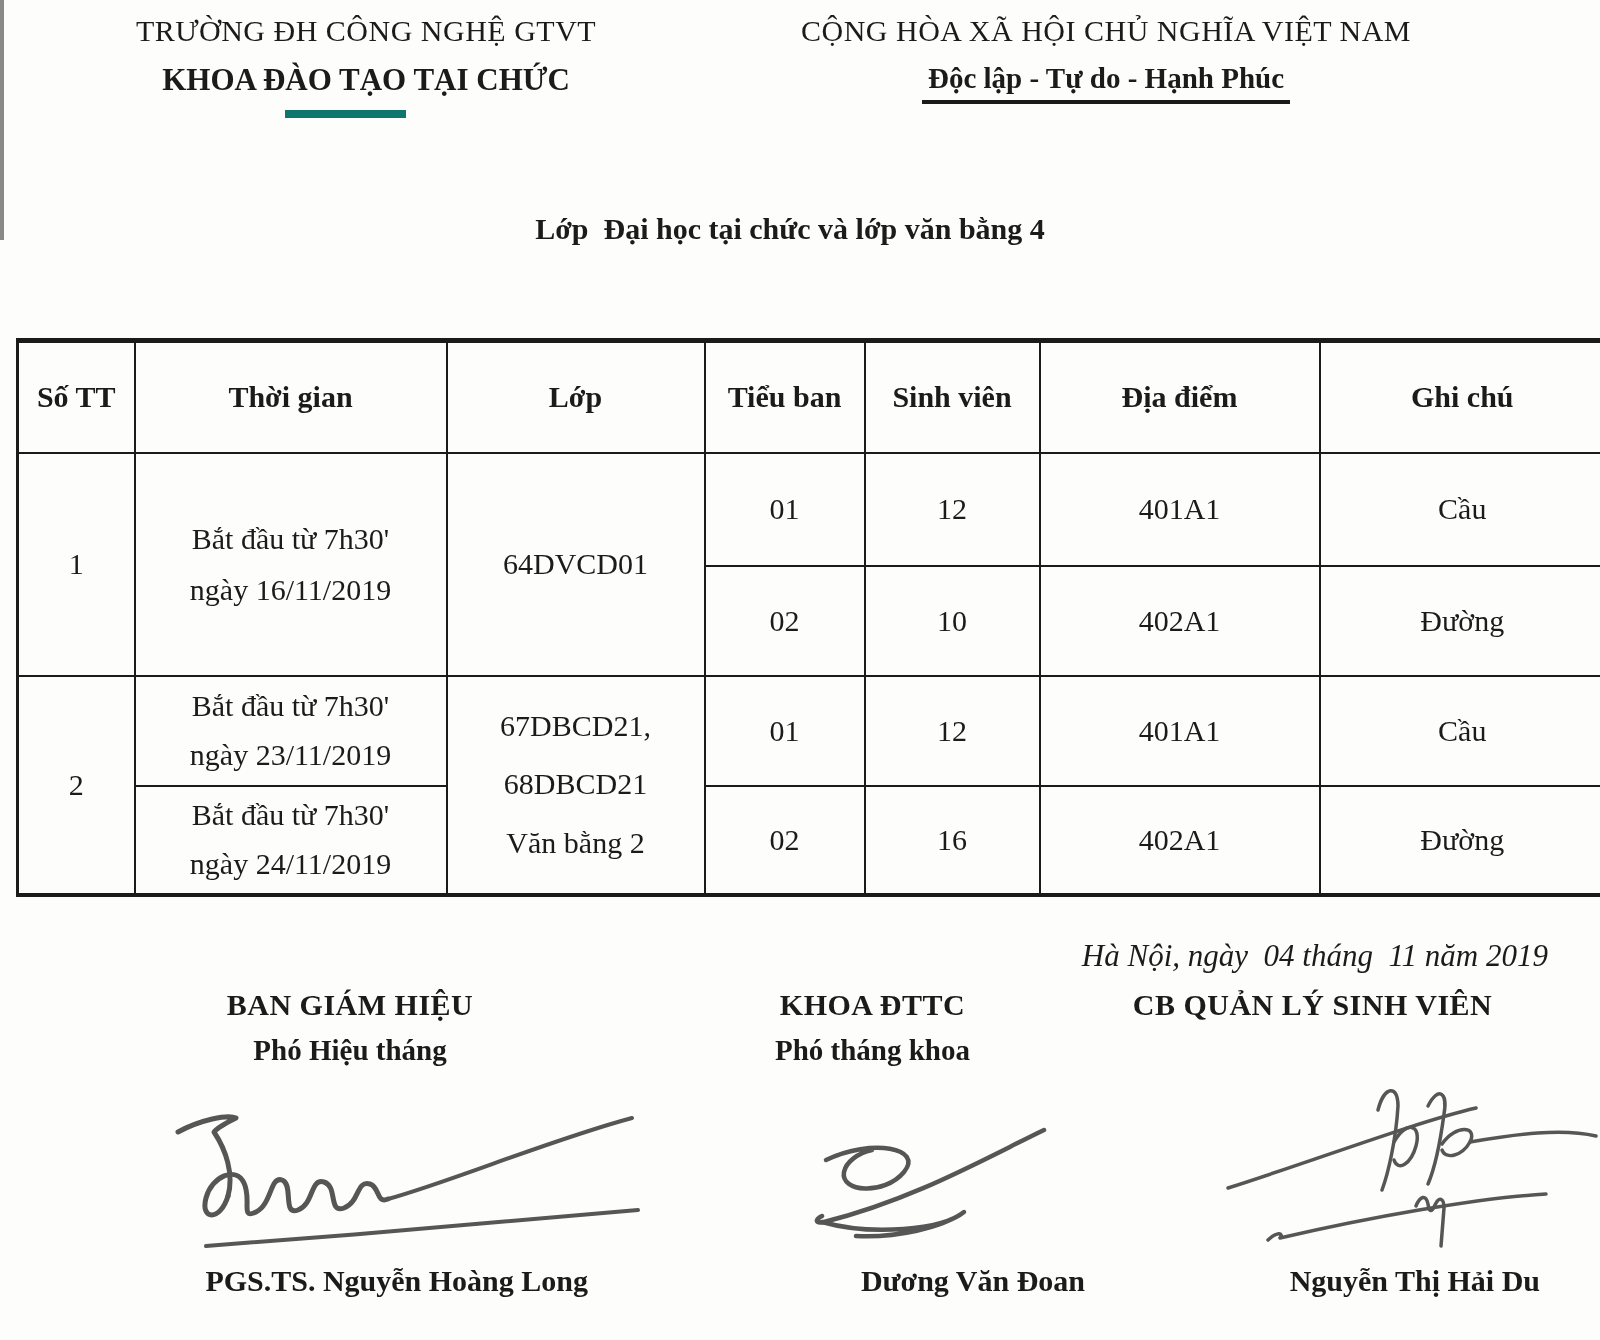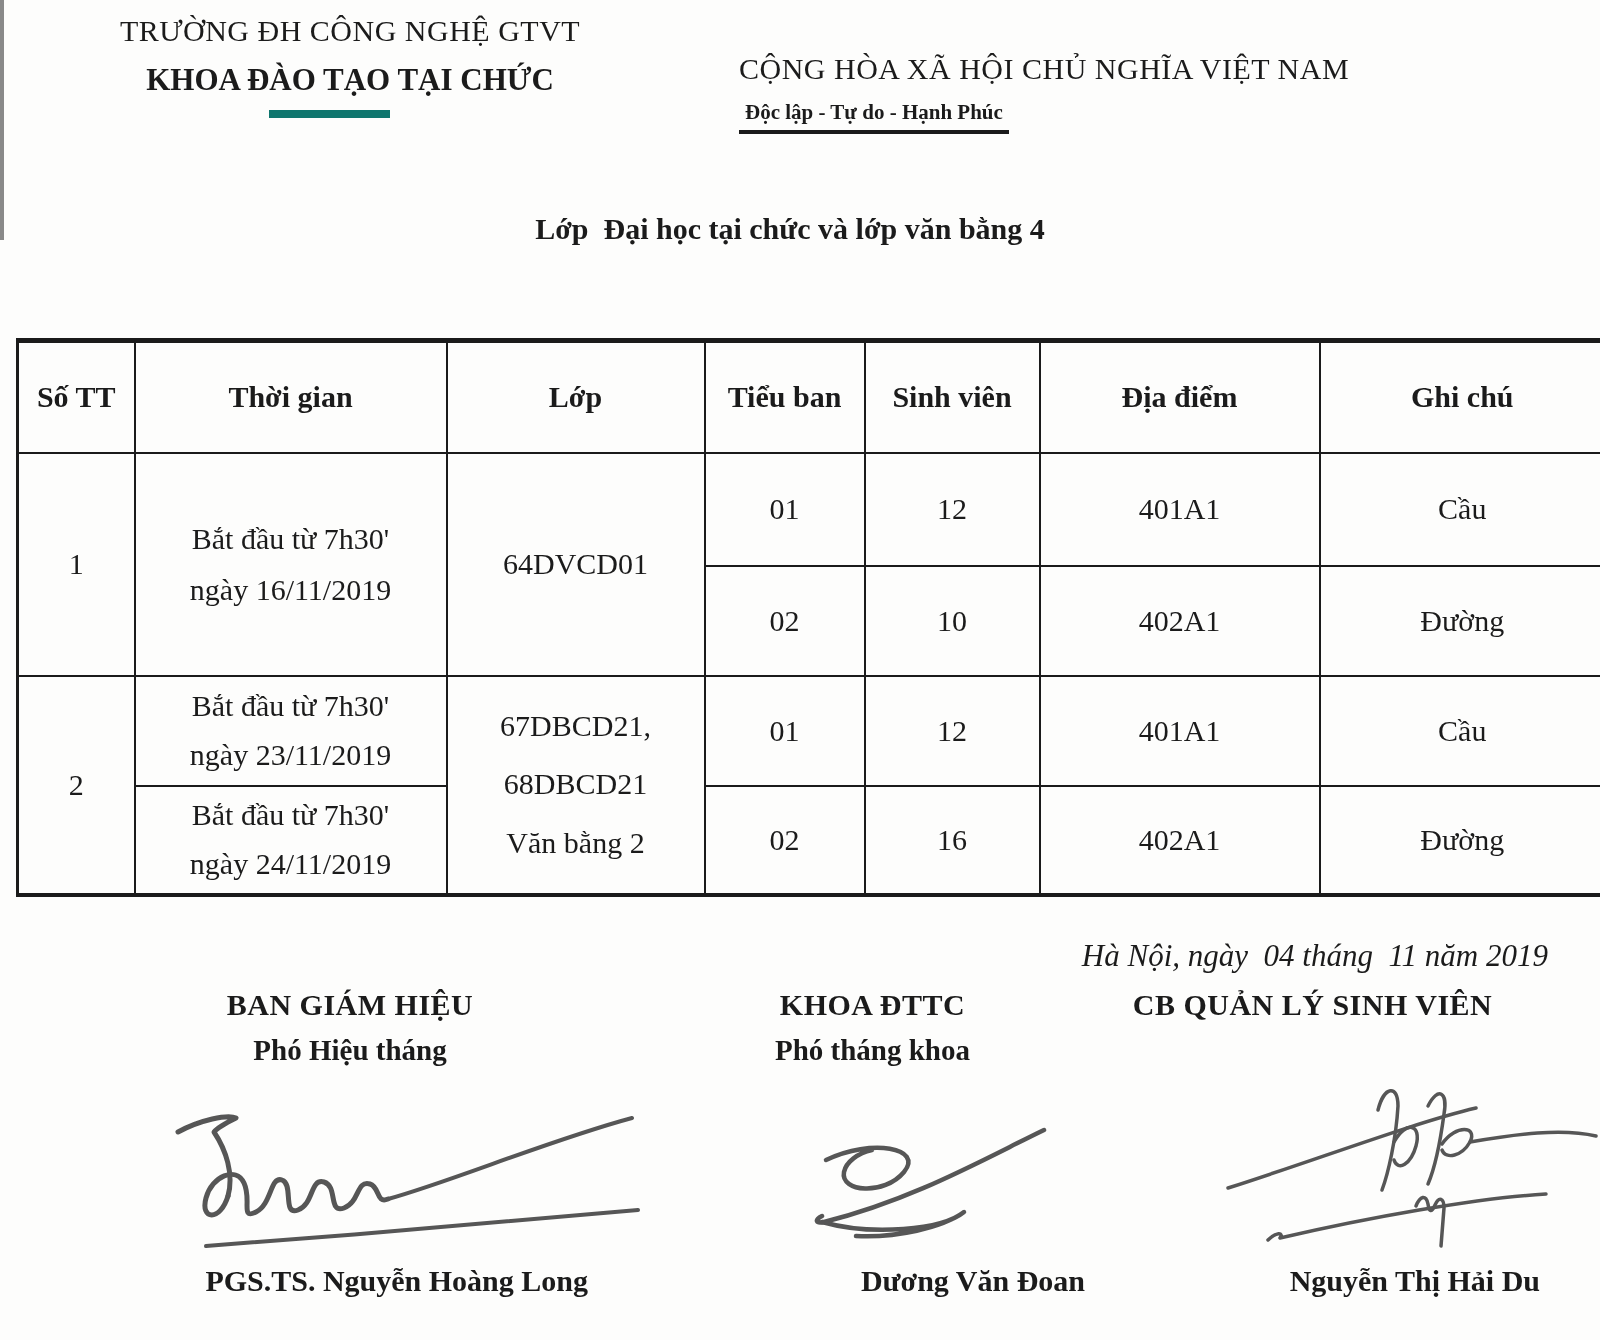--- a/index.html
+++ b/index.html
@@ -8,27 +8,27 @@
     background:#fdfdfc;
     font-family:"Liberation Serif","DejaVu Serif",serif;
     color:#1b1b1b;
     position:relative;
     overflow:hidden;
   }
   .doc{position:absolute;inset:0;}
 
   
   .letterhead{position:absolute;top:0;left:0;width:100%;height:170px;}
-  .lh-left{position:absolute;left:60px;top:14px;width:580px;text-align:center;}
+  .lh-left{position:absolute;left:76px;top:14px;width:580px;text-align:center;}
   .lh-left .l1{font-size:30px;letter-spacing:0.5px;}
   .lh-left .l2{font-size:31px;font-weight:bold;margin-top:14px;}
   .lh-left .l2 .u{border-bottom:8px solid #0f766e;padding-bottom:13px;}
-  .lh-right{position:absolute;left:739px;top:14px;width:820px;text-align:left;margin-top:38px;}
+  .lh-right{position:absolute;left:696px;top:14px;width:820px;text-align:center;}
   .lh-right .l1{font-size:30px;letter-spacing:0.5px;}
-  .lh-right .l2{font-size:21px;font-weight:bold;margin-top:14px;display:inline-block;
+  .lh-right .l2{font-size:29px;font-weight:bold;margin-top:14px;display:inline-block;
                 border-bottom:4px solid #1b1b1b;padding:0 6px 5px 6px;}
 
   
   .titleblock{position:absolute;top:196px;left:0;width:1580px;text-align:center;}
   .titleblock .t1{font-size:32px;font-weight:bold;letter-spacing:1px;}
   .titleblock .t2{font-size:30px;font-weight:bold;margin-top:16px;white-space:pre-wrap;}
 
   
   table.sched{
     position:absolute;top:338px;left:16px;

